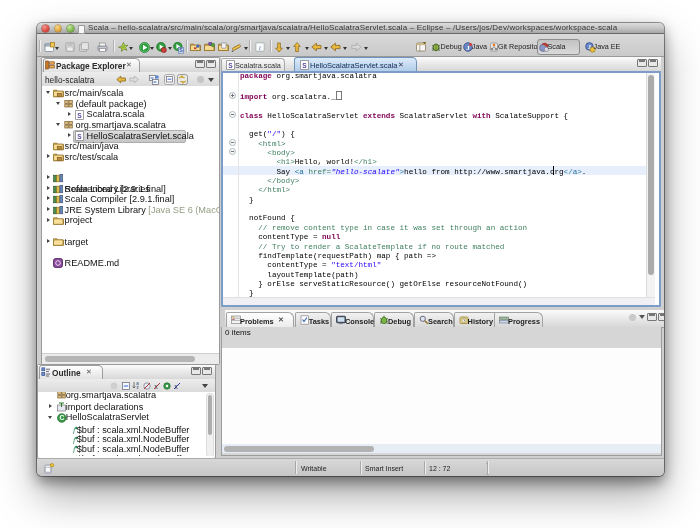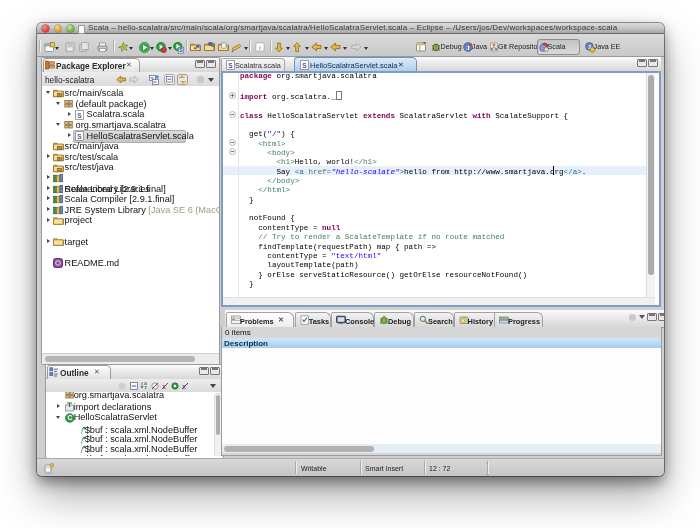--- a/index.html
+++ b/index.html
@@ -41,21 +41,21 @@
 
 #pe{left:4px;top:0px;width:177px;height:306px;border:1px solid #9a9a9a;border-radius:2px;}
 #pe2{position:absolute;left:0;top:14px;width:177px;height:14px;
   background:linear-gradient(#ededed,#dadada);border-bottom:1px solid #b5b5b5;}
 #petree{position:absolute;left:0;top:28px;width:177px;height:266px;background:#fff;overflow:hidden;}
 .trow{position:absolute;height:10.6px;line-height:10.6px;font-size:9.2px;color:#111;white-space:nowrap;}
 .arrow{position:absolute;width:0;height:0;}
 .arr-r{border-left:3.5px solid #444;border-top:2.8px solid transparent;border-bottom:2.8px solid transparent;}
 .arr-d{border-top:3.5px solid #444;border-left:2.8px solid transparent;border-right:2.8px solid transparent;}
 
-#outline{left:8px;top:307px;width:177px;height:93px;border:1px solid #9a9a9a;border-radius:2px;}
+#outline{left:0;top:307px;width:177px;height:93px;border:1px solid #9a9a9a;border-radius:2px;}
 #outtb{position:absolute;left:0;top:14px;width:177px;height:13px;
   background:linear-gradient(#ededed,#dadada);border-bottom:1px solid #b5b5b5;}
 #outtree{position:absolute;left:0;top:27px;width:177px;height:64px;background:#fff;overflow:hidden;}
 
 #editor{left:184px;top:0px;width:440px;height:250px;background:transparent;}
 #etabrow{position:absolute;left:0;top:0;width:440px;height:14px;
   background:linear-gradient(#fbfbfb,#d7d7d7);border-bottom:1px solid #9c9c9c;}
 #etab1{position:absolute;left:0px;top:1px;width:62px;height:12px;background:linear-gradient(#f8f8f8,#dedede);
   border:1px solid #a8a8a8;border-bottom:none;border-radius:2px 4px 0 0;}
 #etab2{position:absolute;left:73px;top:0px;width:121px;height:13px;background:linear-gradient(#dcebfa,#b2cde9);
@@ -347,28 +347,20 @@
           </div>
 <div class="trow" style="left:0;top:65.69999999999999px;width:177px;">
             <div class="arrow arr-r" style="left:4.6px;top:2.3px;"></div>
             <svg class="icon" style="left:11px;top:0.3px;" width="11" height="10" viewBox="0 0 11 10">
               <path d="M0.5 2.2 h3.4 l1 1.2 h5.6 v5.3 h-10z" fill="#e9c464" stroke="#93702a" stroke-width="0.8"></path>
               <path d="M0.5 4 l1.3-0.9 h8.2 v5.6 h-9.5z" fill="#f6dc92" stroke="#93702a" stroke-width="0.8"></path>
               <rect x="4.2" y="5.2" width="4.4" height="3.2" fill="#b98a3e" stroke="#6a4a14" stroke-width="0.5"></rect>
             </svg>
             <span style="position:absolute;left:22.6px;top:0;">src/test/scala</span>
           </div>
-<div class="trow" style="left:0;top:76.3px;width:177px;">
-            <svg class="icon" style="left:11px;top:0.3px;" width="11" height="10" viewBox="0 0 11 10">
-              <path d="M0.5 2.2 h3.4 l1 1.2 h5.6 v5.3 h-10z" fill="#e9c464" stroke="#93702a" stroke-width="0.8"></path>
-              <path d="M0.5 4 l1.3-0.9 h8.2 v5.6 h-9.5z" fill="#f6dc92" stroke="#93702a" stroke-width="0.8"></path>
-              <rect x="4.2" y="5.2" width="4.4" height="3.2" fill="#b98a3e" stroke="#6a4a14" stroke-width="0.5"></rect>
-            </svg>
-            <span style="position:absolute;left:22.6px;top:0;">src/test/java</span>
-          </div>
 <div class="trow" style="left:0;top:86.89999999999999px;width:177px;">
             <div class="arrow arr-r" style="left:4.6px;top:2.3px;"></div>
             <svg class="icon" style="left:11px;top:0.3px;" width="10" height="10" viewBox="0 0 10 10">
               <rect x="0.6" y="2.2" width="2.7" height="6.6" fill="#4a8a4a" stroke="#205020" stroke-width="0.6"></rect>
               <rect x="3.6" y="2.2" width="2.7" height="6.6" fill="#dcbc4e" stroke="#8a6a1a" stroke-width="0.6"></rect>
               <rect x="6.9" y="1.4" width="2.9" height="7.4" fill="#6a88b8" stroke="#32466a" stroke-width="0.6"></rect>
             </svg>
             <span style="position:absolute;left:22.6px;top:11px;">Scala Library [2.9.1.final]</span>
           </div>
 <div class="trow" style="left:0;top:97.49999999999999px;width:177px;">
@@ -581,20 +573,21 @@
   get(<span class="str">"/"</span>) {
     <span class="tagg">&lt;html&gt;</span>
       <span class="tagg">&lt;body&gt;</span>
         <span class="tagg">&lt;h1&gt;</span>Hello, world!<span class="tagg">&lt;/h1&gt;</span>
         Say <span class="tag">&lt;a</span> <span class="tagg">href=</span><span class="stri">"hello-scalate"</span><span class="tag">&gt;</span>hello from http://www.smartjava.org<span class="tag">&lt;/a&gt;</span>.
       <span class="tagg">&lt;/body&gt;</span>
     <span class="tagg">&lt;/html&gt;</span>
   }
 
   notFound {
+    <span class="cm">// remove content type in case it was set through an action</span>
     contentType = <span class="kw">null</span>
     <span class="cm">// Try to render a ScalateTemplate if no route matched</span>
     findTemplate(requestPath) map { path =&gt;
       contentType = <span class="str">"text/html"</span>
       layoutTemplate(path)
     } orElse serveStaticResource() getOrElse resourceNotFound()
   }</pre>
           <div style="position:absolute;left:330px;top:93.3px;width:1px;height:8.5px;background:#000;"></div>
           <div id="vsb">
               <div id="vsbthumb"></div>
@@ -660,23 +653,20 @@
             </svg>
             <span class="btabtext" style="left:13px;">Progress</span>
           </div>
 <div style="position:absolute;left:404px;top:4px;width:7px;height:7px;border-radius:50%;background:#c9c9c9;"></div>
 <div style="position:absolute;left:414px;top:5px;width:0;height:0;border-top:4px solid #555;border-left:3.5px solid transparent;border-right:3.5px solid transparent;"></div>
 <div class="minmax" style="left:422px;top:3px;"></div>
 <div class="minmax" style="left:433px;top:3px;"></div>
         </div>
       <div id="bcontent">
         <div id="items0">0 items</div>
-        <div id="deschdr">
-            <span>Description</span>
-          </div>
         <div id="bwhite"></div>
         <div id="bhsb">
             <div id="bhsbthumb"></div>
           </div>
       </div>
     </div>
   </div>
   <div id="statusbar">
     <svg class="icon" style="left:7px;top:3.5px;" width="10" height="11" viewBox="0 0 10 11">
         <rect x="0.8" y="2" width="6.4" height="8" rx="1" fill="#e8eaf0" stroke="#8a94a4" stroke-width="0.8"></rect>

